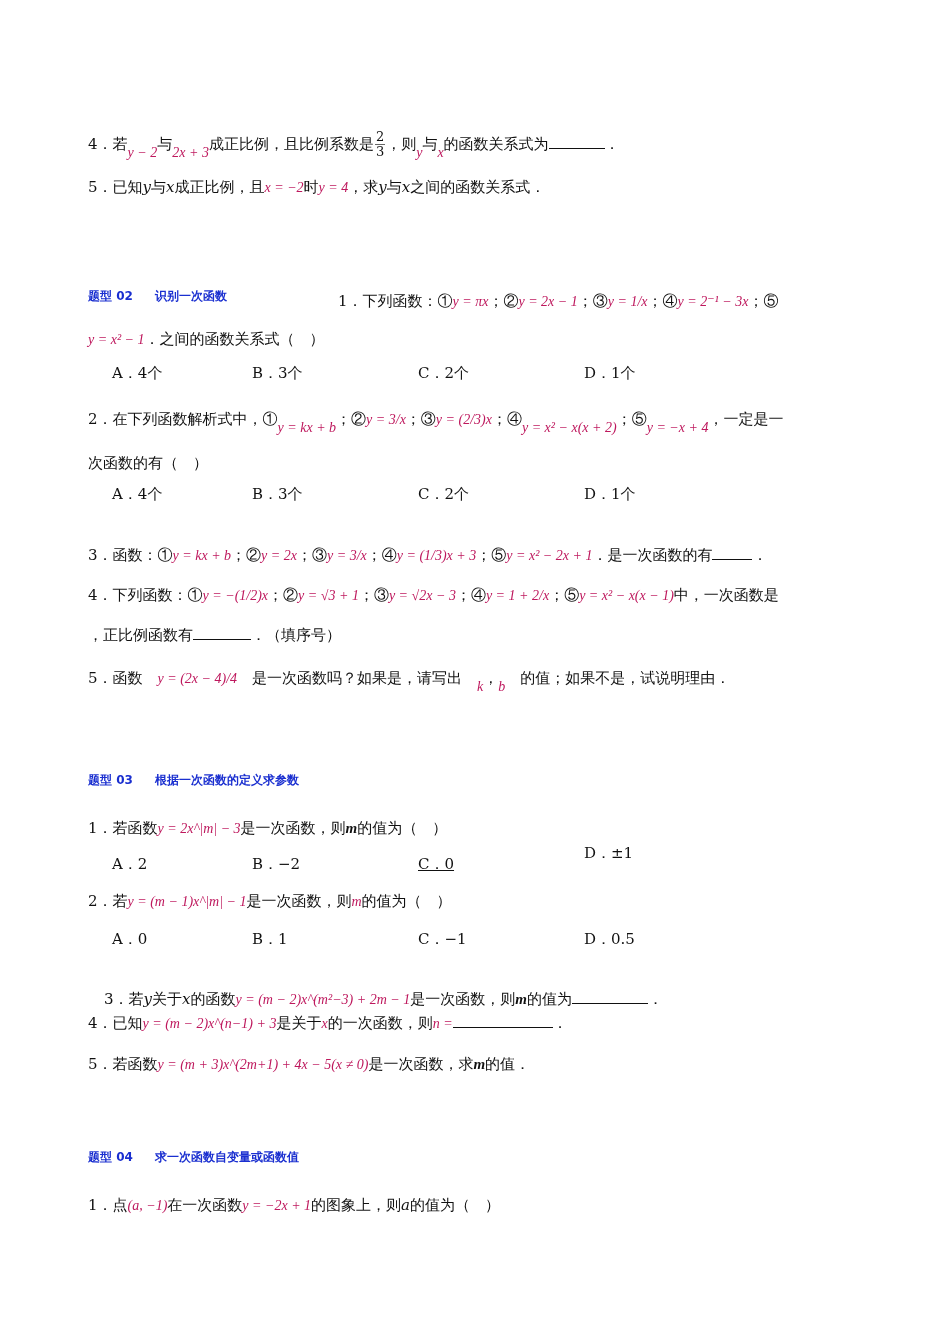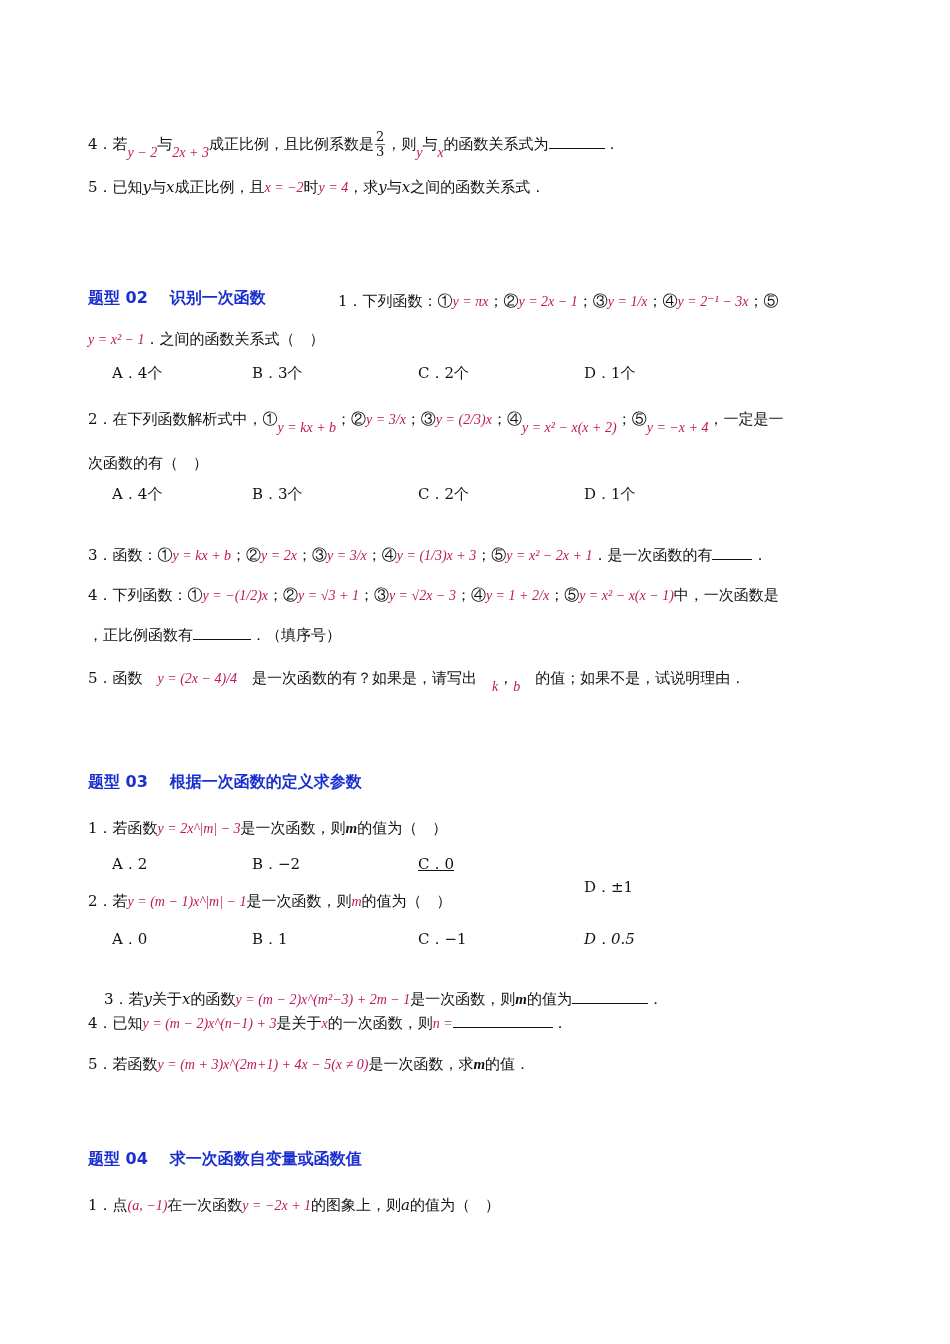--- a/index.html
+++ b/index.html
@@ -8,21 +8,21 @@
     font-family: "DejaVu Serif", "Liberation Serif", serif;
     color: #111; font-size: 15px;
   }
   .line { position: absolute; left: 88px; white-space: nowrap; line-height: 22px; }
   .opt { position: absolute; white-space: nowrap; line-height: 22px; }
   .math { font-family: "Liberation Serif", "DejaVu Serif", serif; font-style: italic; color: #be185d; font-size: 14px; }
   .bold-i { font-weight: bold; font-style: italic; color:#111; font-family: "Liberation Serif", serif; }
   .blank { display: inline-block; border-bottom: 1.5px solid #111; height: 14px; vertical-align: baseline; }
   .heading {
     position: absolute; left: 88px; white-space: nowrap;
-    color: #1a2fd0; font-weight: bold; font-size: 16px;
+    color: #1a2fd0; font-weight: bold; font-size: 12px;
     font-family: "DejaVu Sans", "Liberation Sans", sans-serif;
   }
   .heading .tag { margin-right: 22px; }
   .frac { display: inline-flex; flex-direction: column; align-items: center; vertical-align: middle; font-size: 13px; line-height: 14px; margin: 0 1px; }
   .frac .num { border-bottom: 1px solid #666; padding: 0 1px; }
   .sub-low { position: relative; top: 8px; }
 </style>
 </head>
 <body>
 
@@ -65,42 +65,42 @@
 </div>
 
 <div class="line" style="top:584px;">
   <span>4．</span><span>下列函数：</span><span>①</span><span class="math">y = −(1/2)x</span><span>；②</span><span class="math">y = √3 + 1</span><span>；③</span><span class="math">y = √2x − 3</span><span>；④</span><span class="math">y = 1 + 2/x</span><span>；⑤</span><span class="math">y = x² − x(x − 1)</span><span>中，一次函数是</span>
 </div>
 <div class="line" style="top:624px;">
   <span>，正比例函数有</span><span class="blank" style="width:58px;"></span><span>．（填序号）</span>
 </div>
 
 <div class="line" style="top:667px;">
-  <span>5．</span><span>函数</span>　<span class="math">y = (2x − 4)/4</span>　<span>是一次函数的有？如果是，请写出</span>　<span class="math sub-low">k</span><span>，</span><span class="math sub-low">b</span>　<span>的值；如果不是，试说明理由．</span>
+  <span>5．</span><span>函数</span>　<span class="math">y = (2x − 4)/4</span>　<span>是一次函数吗？如果是，请写出</span>　<span class="math sub-low">k</span><span>，</span><span class="math sub-low">b</span>　<span>的值；如果不是，试说明理由．</span>
 </div>
 
 <div class="heading" style="top:772px;">
   <span class="tag">题型 03</span><span>根据一次函数的定义求参数</span>
 </div>
 
 <div class="line" style="top:817px;">
   <span>1．</span><span>若函数</span><span class="math">y = 2x^|m| − 3</span><span>是一次函数，则</span><span class="bold-i">m</span><span>的值为（　）</span>
 </div>
 <div class="opt" style="left:112px; top:853px;">A．2</div>
 <div class="opt" style="left:252px; top:853px;">B．−2</div>
 <div class="opt" style="left:418px; top:853px;text-decoration:underline;">C．0</div>
-<div class="opt" style="left:584px; top:876px;">D．±1</div>
+<div class="opt" style="left:584px; top:842px;">D．±1</div>
 
 <div class="line" style="top:890px;">
   <span>2．</span><span>若</span><span class="math">y = (m − 1)x^|m| − 1</span><span>是一次函数，则</span><span class="math">m</span><span>的值为（　）</span>
 </div>
 <div class="opt" style="left:112px; top:928px;">A．0</div>
 <div class="opt" style="left:252px; top:928px;">B．1</div>
 <div class="opt" style="left:418px; top:928px;">C．−1</div>
-<div class="opt" style="left:584px; top:928px;font-style:italic;">D．0.5</div>
+<div class="opt" style="left:584px; top:928px;">D．0.5</div>
 
 <div class="line" style="top:988px;margin-left:16px;">
   <span>3．</span><span>若</span><i>y</i><span>关于</span><i>x</i><span>的函数</span><span class="math">y = (m − 2)x^(m²−3) + 2m − 1</span><span>是一次函数，则</span><span class="bold-i">m</span><span>的值为</span><span class="blank" style="width:76px;"></span><span>．</span>
 </div>
 
 <div class="line" style="top:1012px;">
   <span>4．</span><span>已知</span><span class="math">y = (m − 2)x^(n−1) + 3</span><span>是关于</span><span class="math">x</span><span>的一次函数，则</span><span class="math">n =</span><span class="blank" style="width:100px;"></span><span>．</span>
 </div>
 
 <div class="line" style="top:1053px;">

